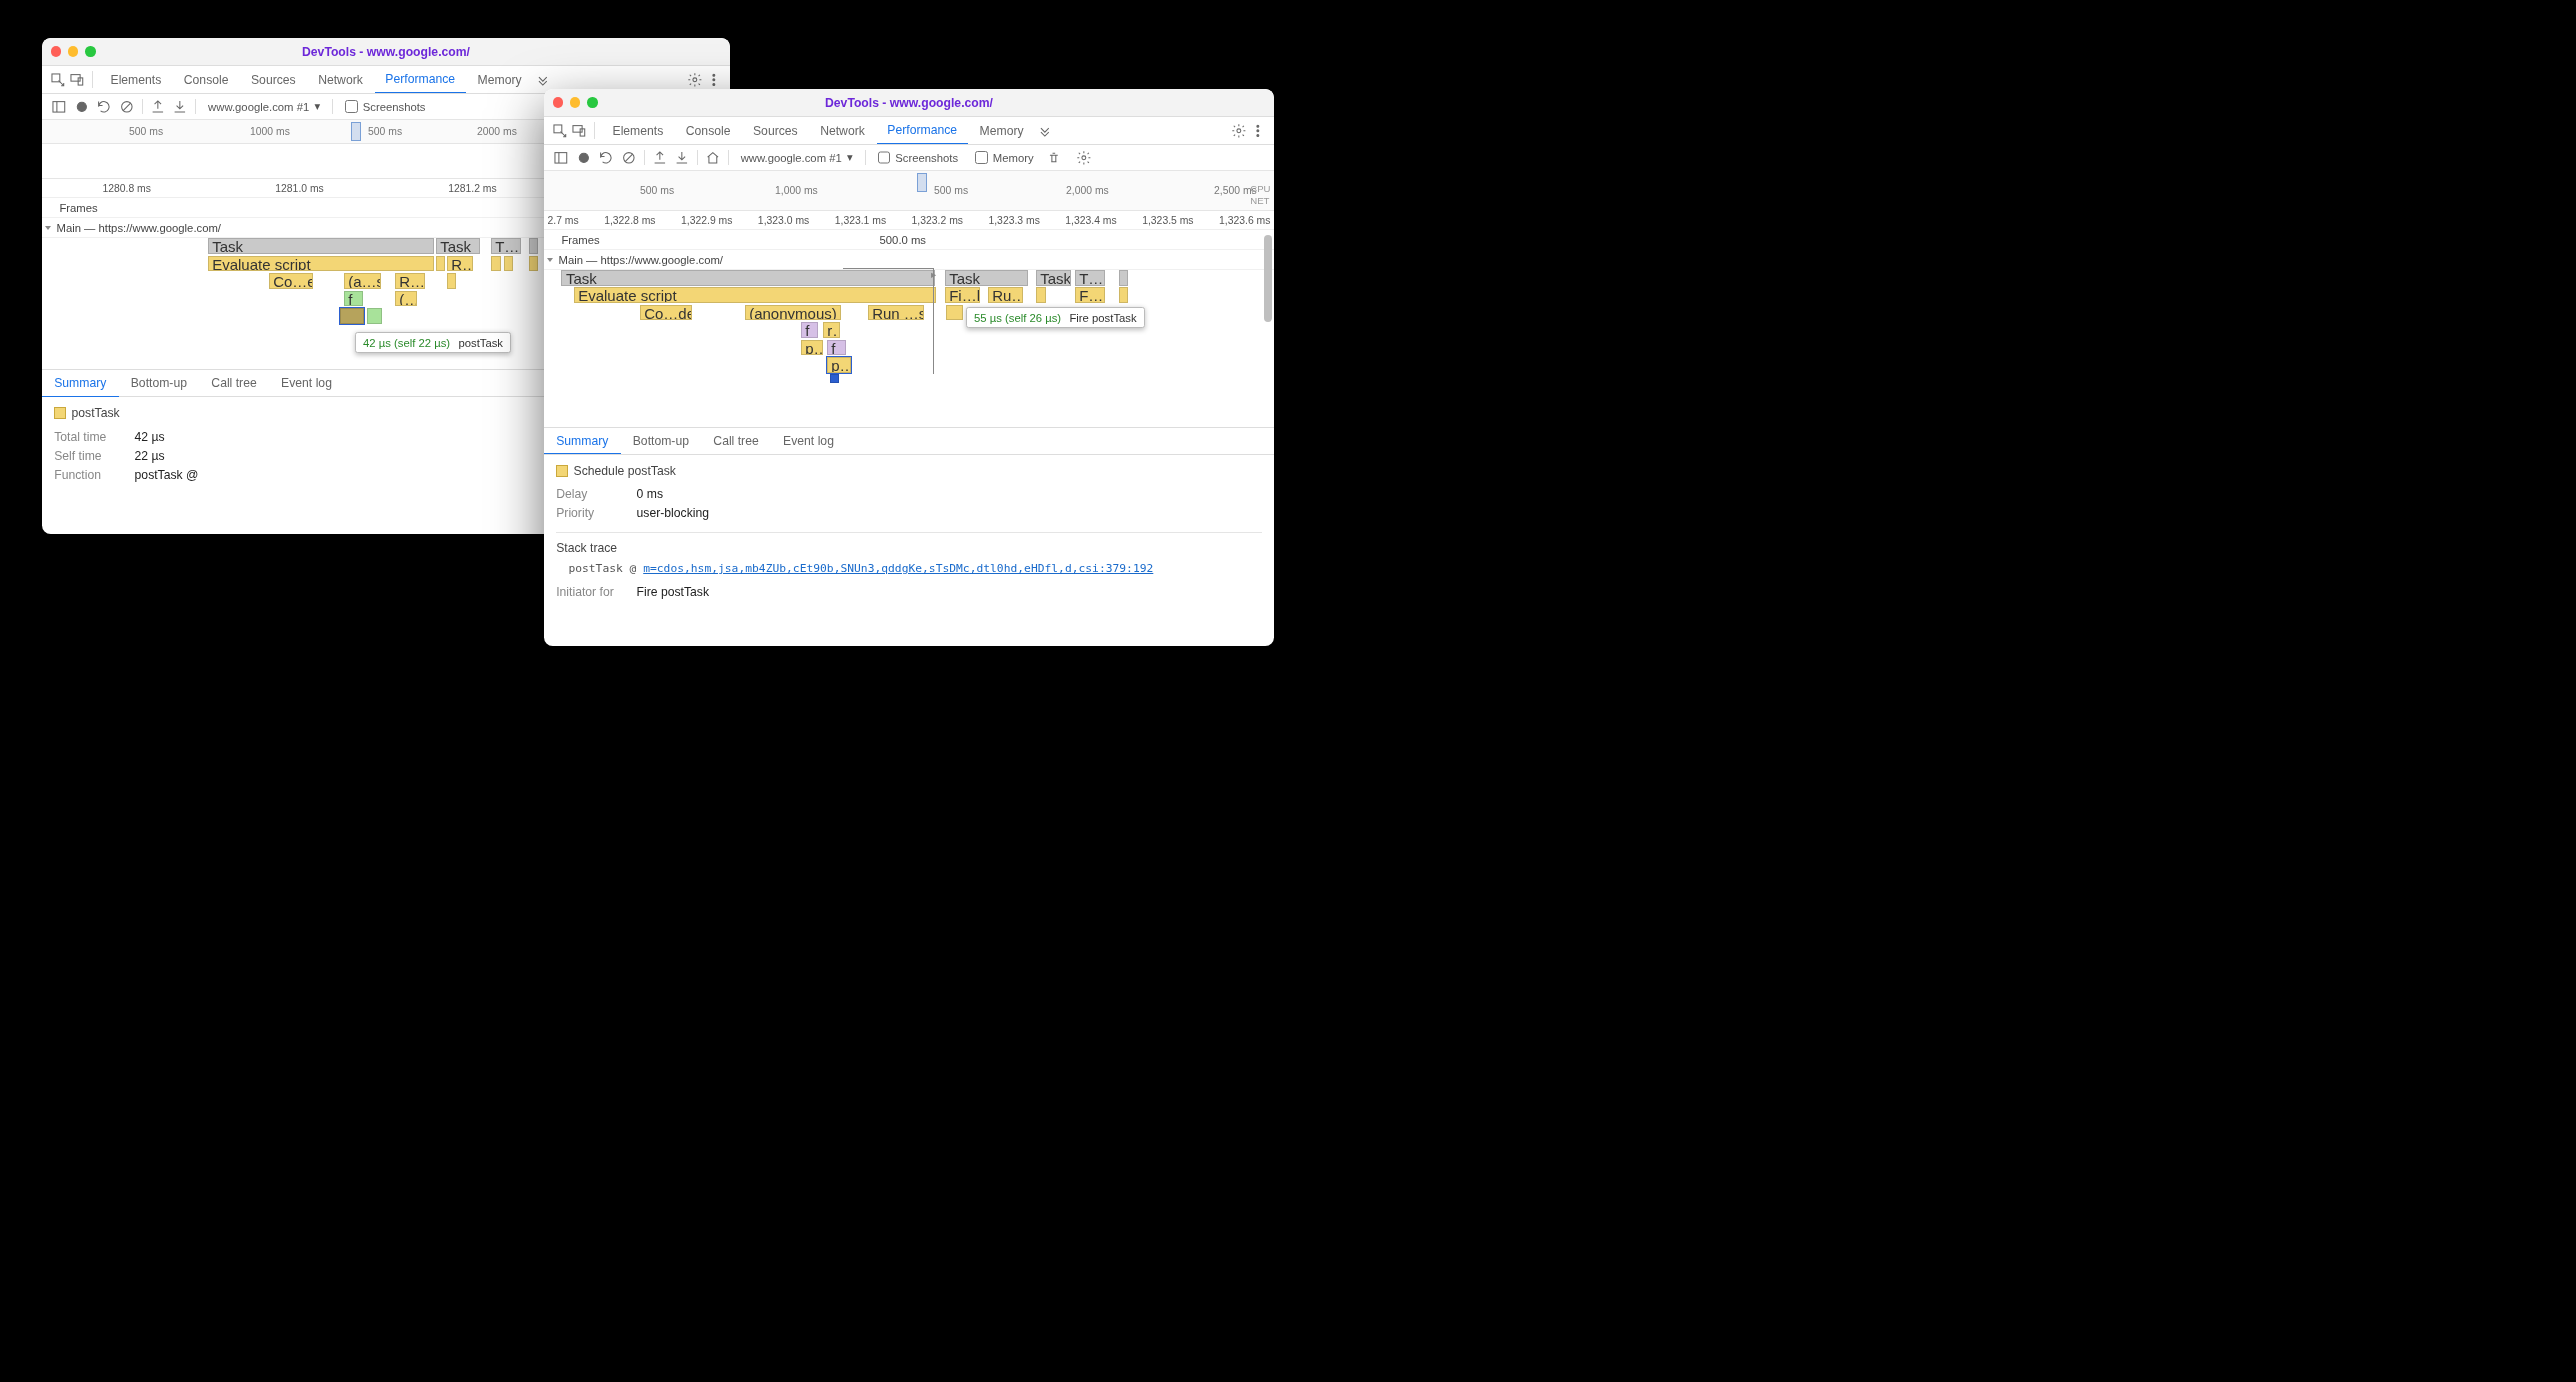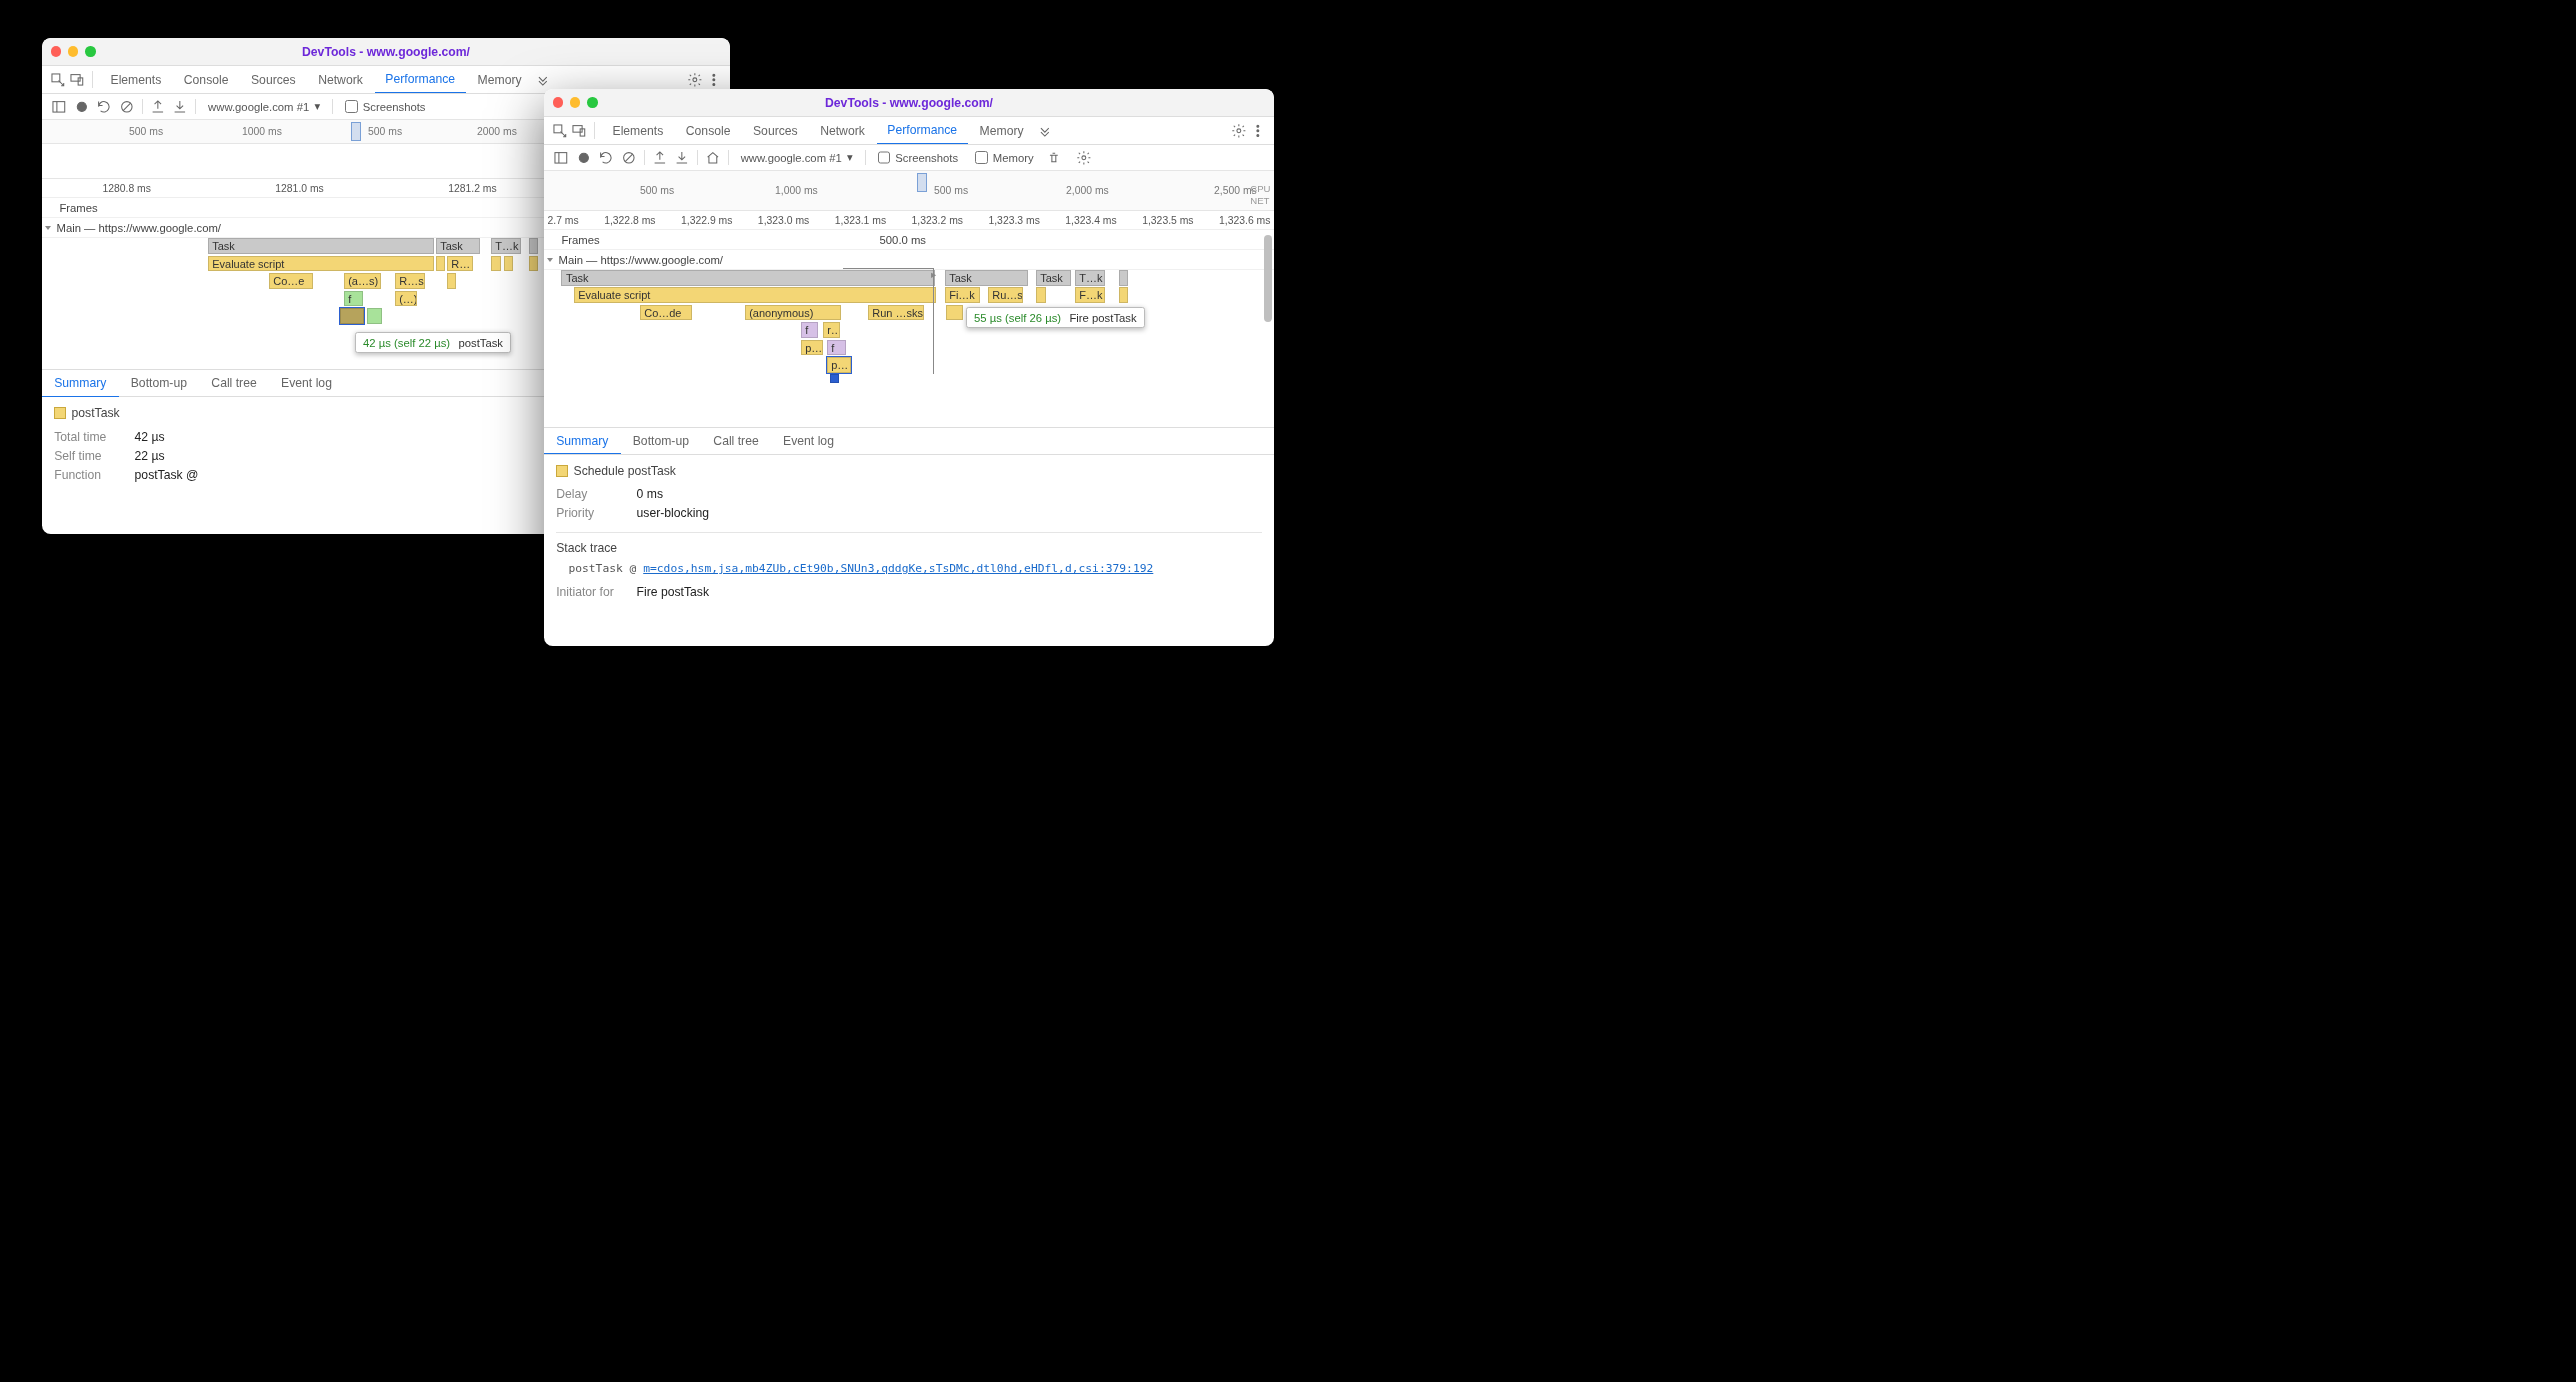--- a/index.html
+++ b/index.html
@@ -70,21 +70,21 @@
   .overview { height: 35px; border-bottom: 0.9px solid #e5e5e5; }
   .timeruler {
     display: flex; font-size: 10.4px; color: #555; padding: 3.5px 8.7px;
     border-bottom: 0.9px solid #eee; gap: 21px; white-space: nowrap; overflow: hidden;
   }
   .tracklabel { padding: 3.5px 8.7px; font-size: 11.3px; color: #444; border-bottom: 0.9px solid #f0f0f0; display: flex; align-items: center; gap: 3.5px; }
   .tracklabel.sub { padding-left: 3.5px; }
   .disclosure { display: inline-block; width: 0; height: 0; border-left: 4.4px solid #888; border-top: 3.5px solid transparent; border-bottom: 3.5px solid transparent; transform: rotate(90deg); margin-right: 3.5px; }
   .flame { position: relative; height: 104px; padding: 0 8.7px 7px 8.7px; }
   .row { position: relative; height: 17.4px; }
-  .ev { position: absolute; top: 0; height: 15.7px; font-size: 11px; line-height: 15.7px; padding: 0 3.5px; overflow: hidden; white-space: nowrap; border: 0.9px solid rgba(0,0,0,.15); }
+  .ev { position: absolute; top: 0; height: 15.7px; font-size: 15px; line-height: 15.7px; padding: 0 3.5px; overflow: hidden; white-space: nowrap; border: 0.9px solid rgba(0,0,0,.15); }
   .task { background: #c9c9c9; }
   .yellow { background: #f3d675; }
   .green { background: #a8e29a; }
   .purple { background: #d6c0e6; }
   .sel { outline: 1.7px solid #2b5fd0; outline-offset: -0.9px; }
   .tip {
     position: absolute; background: #fff; border: 0.9px solid #bbb; box-shadow: 0 1.7px 5.2px rgba(0,0,0,.25);
     padding: 3.5px 7px; font-size: 11.3px; white-space: nowrap; border-radius: 2.6px;
   }
   .tip .t1 { color: #2a8a2a; margin-right: 5.2px; }
@@ -214,21 +214,21 @@
     </span>
     <span class="divider"></span>
     <label class="combo">
       <input type="checkbox" style="">
       <span>Screenshots</span>
     </label>
   </div>
 
   <div class="ruler">
     <span class="rlabel" style="left:87px">500 ms</span>
-    <span class="rlabel" style="left:200px">1000 ms</span>
+    <span class="rlabel" style="left:208px">1000 ms</span>
     <span class="playhead" style="left:309px"></span>
     <span class="rlabel" style="left:326px">500 ms</span>
     <span class="rlabel" style="left:435px">2000 ms</span>
   </div>
   <div class="overview"></div>
 
   <div class="timeruler" style="justify-content: space-around;">
     <span>1280.8 ms</span>
     <span>1281.0 ms</span>
     <span>1281.2 ms</span>

